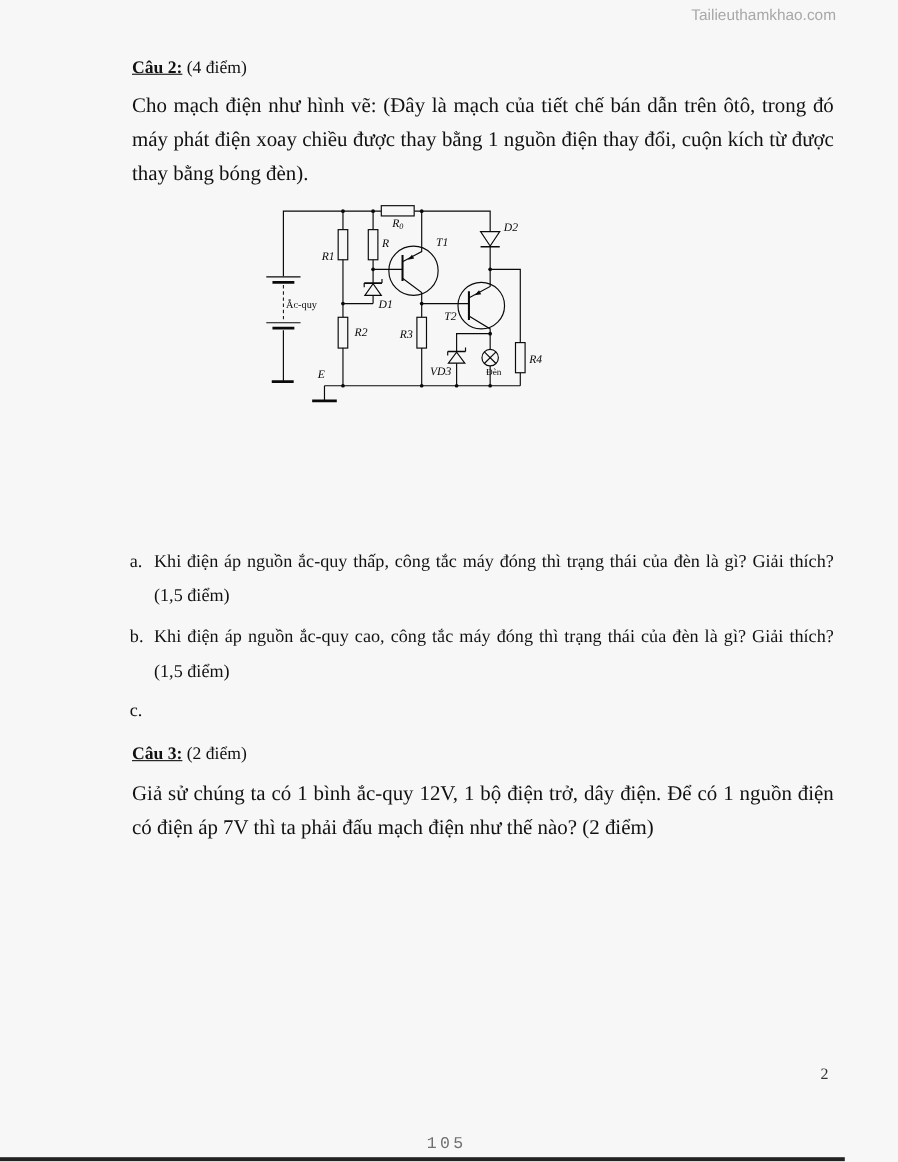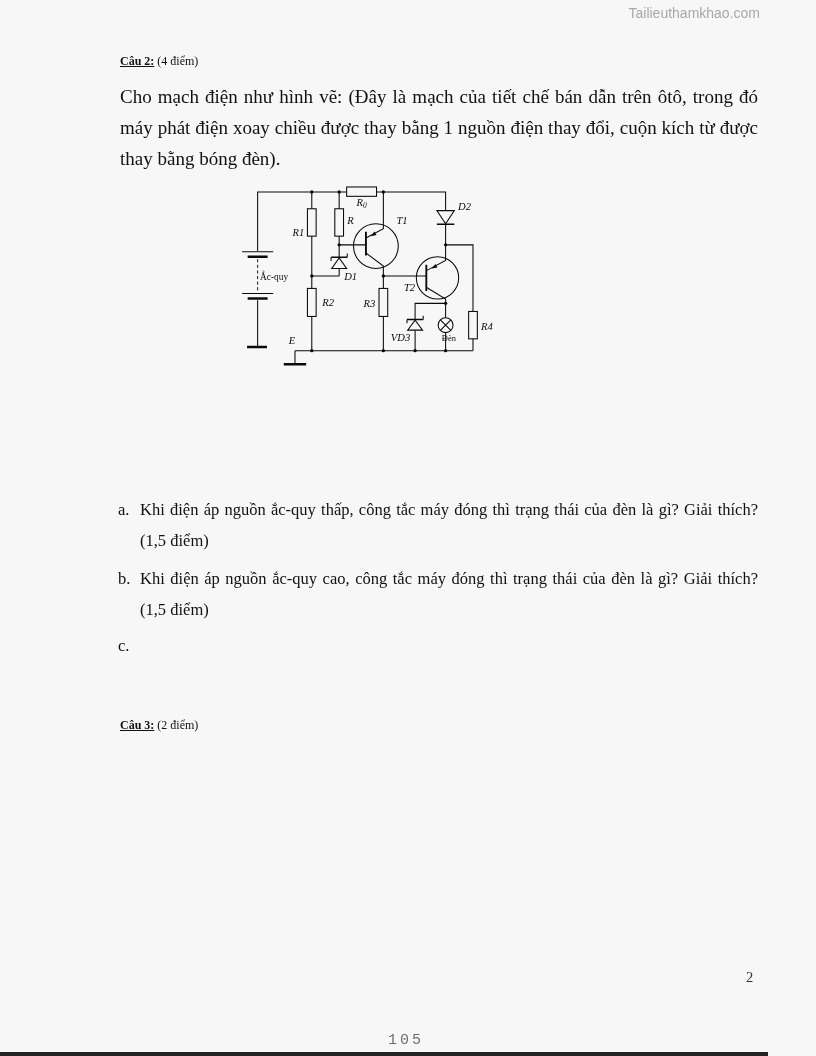--- a/index.html
+++ b/index.html
@@ -6,21 +6,21 @@
   .page {
     position:relative; width:768px; height:1056px; background:#f7f7f7;
     font-family:"Liberation Serif","DejaVu Serif",serif; color:#111;
     overflow:hidden;
   }
   .watermark {
     position:absolute; top:5px; right:8px;
     font-family:"Liberation Sans","DejaVu Sans",sans-serif;
     font-size:14px; color:#a8a8a8;
   }
-  .heading { position:absolute; left:120px; font-size:12px; line-height:31px; }
+  .heading { position:absolute; left:120px; font-size:16px; line-height:31px; }
   .heading .hlabel { font-weight:bold; text-decoration:underline; }
   .heading .hpts { font-weight:normal; }
   .para {
     position:absolute; left:120px; width:638px; margin:0;
     font-size:19px; line-height:31px; text-align:justify;
   }
   .li {
     position:absolute; left:118px; width:640px; box-sizing:border-box;
     padding-left:22px; font-size:16.5px; line-height:31px; text-align:justify;
   }
@@ -203,22 +203,23 @@
 
   <div class="li" style="top:563px;">
     <span class="marker">b.</span>
     <span>Khi điện áp nguồn ắc-quy cao, công tắc máy đóng thì trạng thái của đèn là gì? Giải thích? (1,5 điểm)</span>
   </div>
 
   <div class="li" style="top:630px;">
     <span class="marker">c.</span>
   </div>
 
-  <div class="heading" style="top:670px;margin-top:40px;">
+  <div class="heading" style="top:670px;">
     <span class="hlabel">Câu 3:</span><span class="hpts"> (2 điểm)</span>
   </div>
 
+  <p class="para" style="top:706px;">Giả sử chúng ta có 1 bình ắc-quy 12V, 1 bộ điện trở, dây điện. Để có 1 nguồn điện có điện áp 7V thì ta phải đấu mạch điện như thế nào? (2 điểm)</p>
 
   <div class="pagenum">2</div>
   <div class="sheetnum">105</div>
   <div class="bottombar"></div>
 
 </div>
 
 </body></html>

